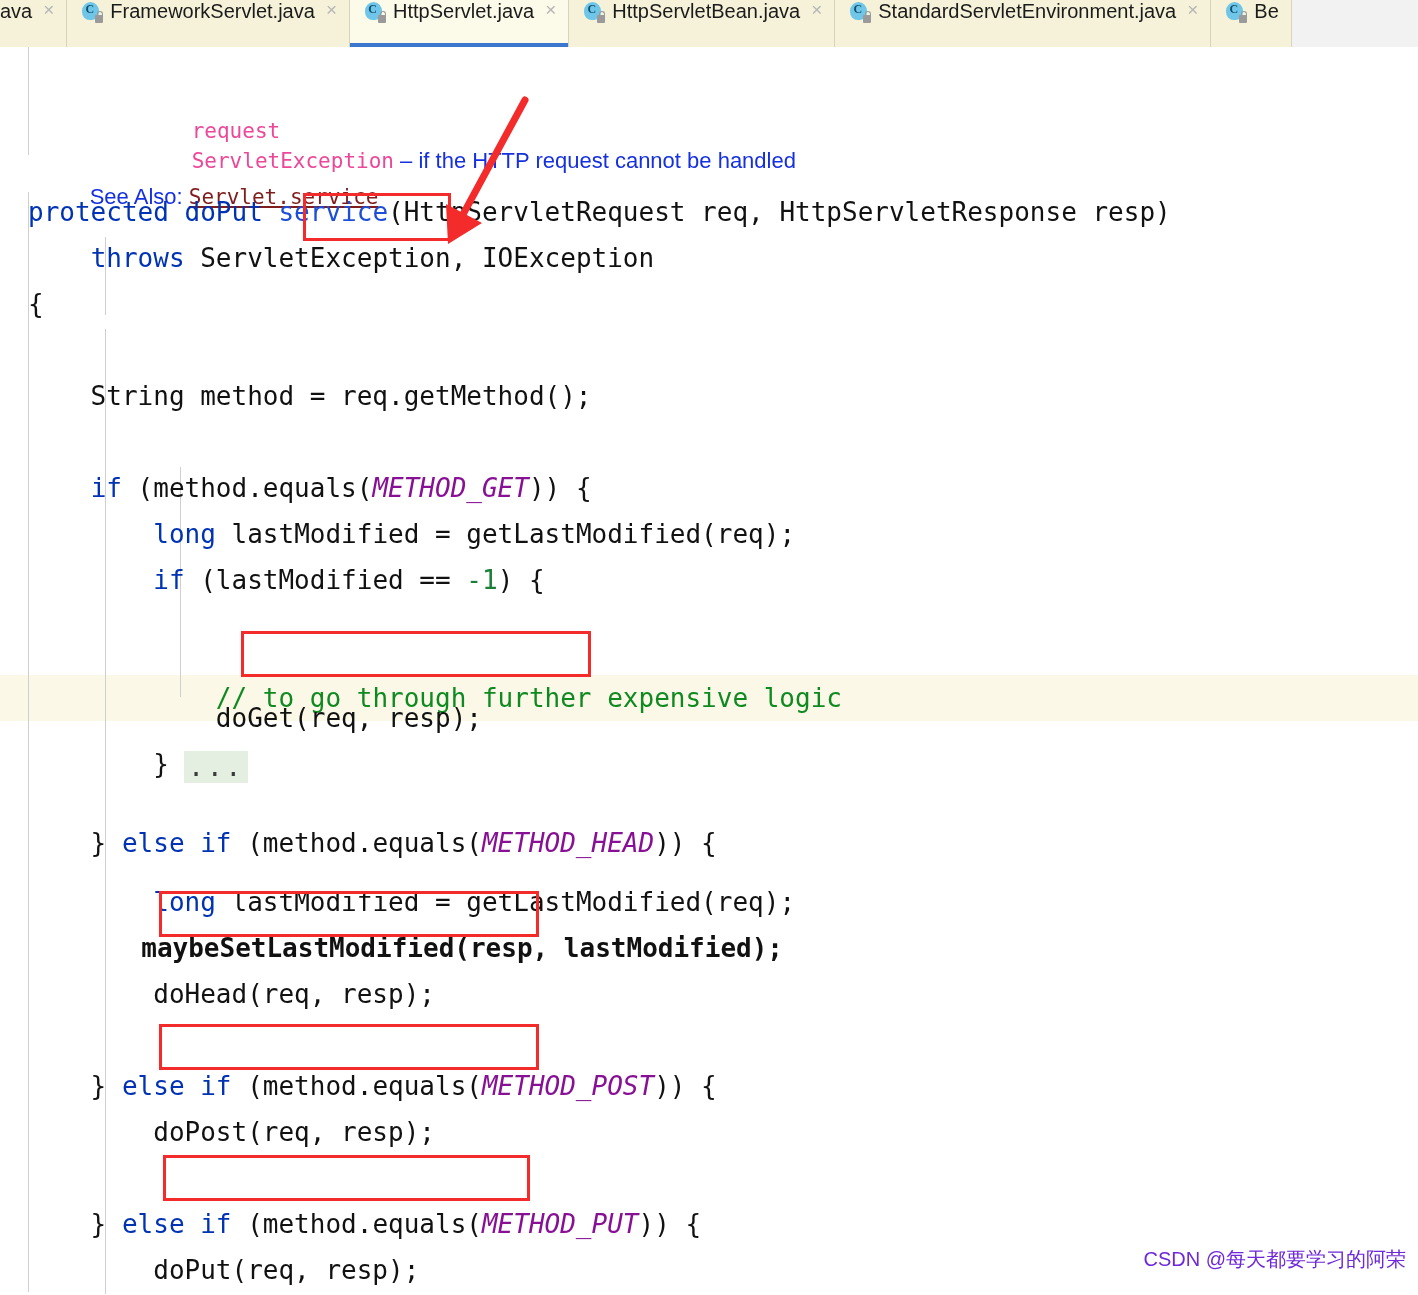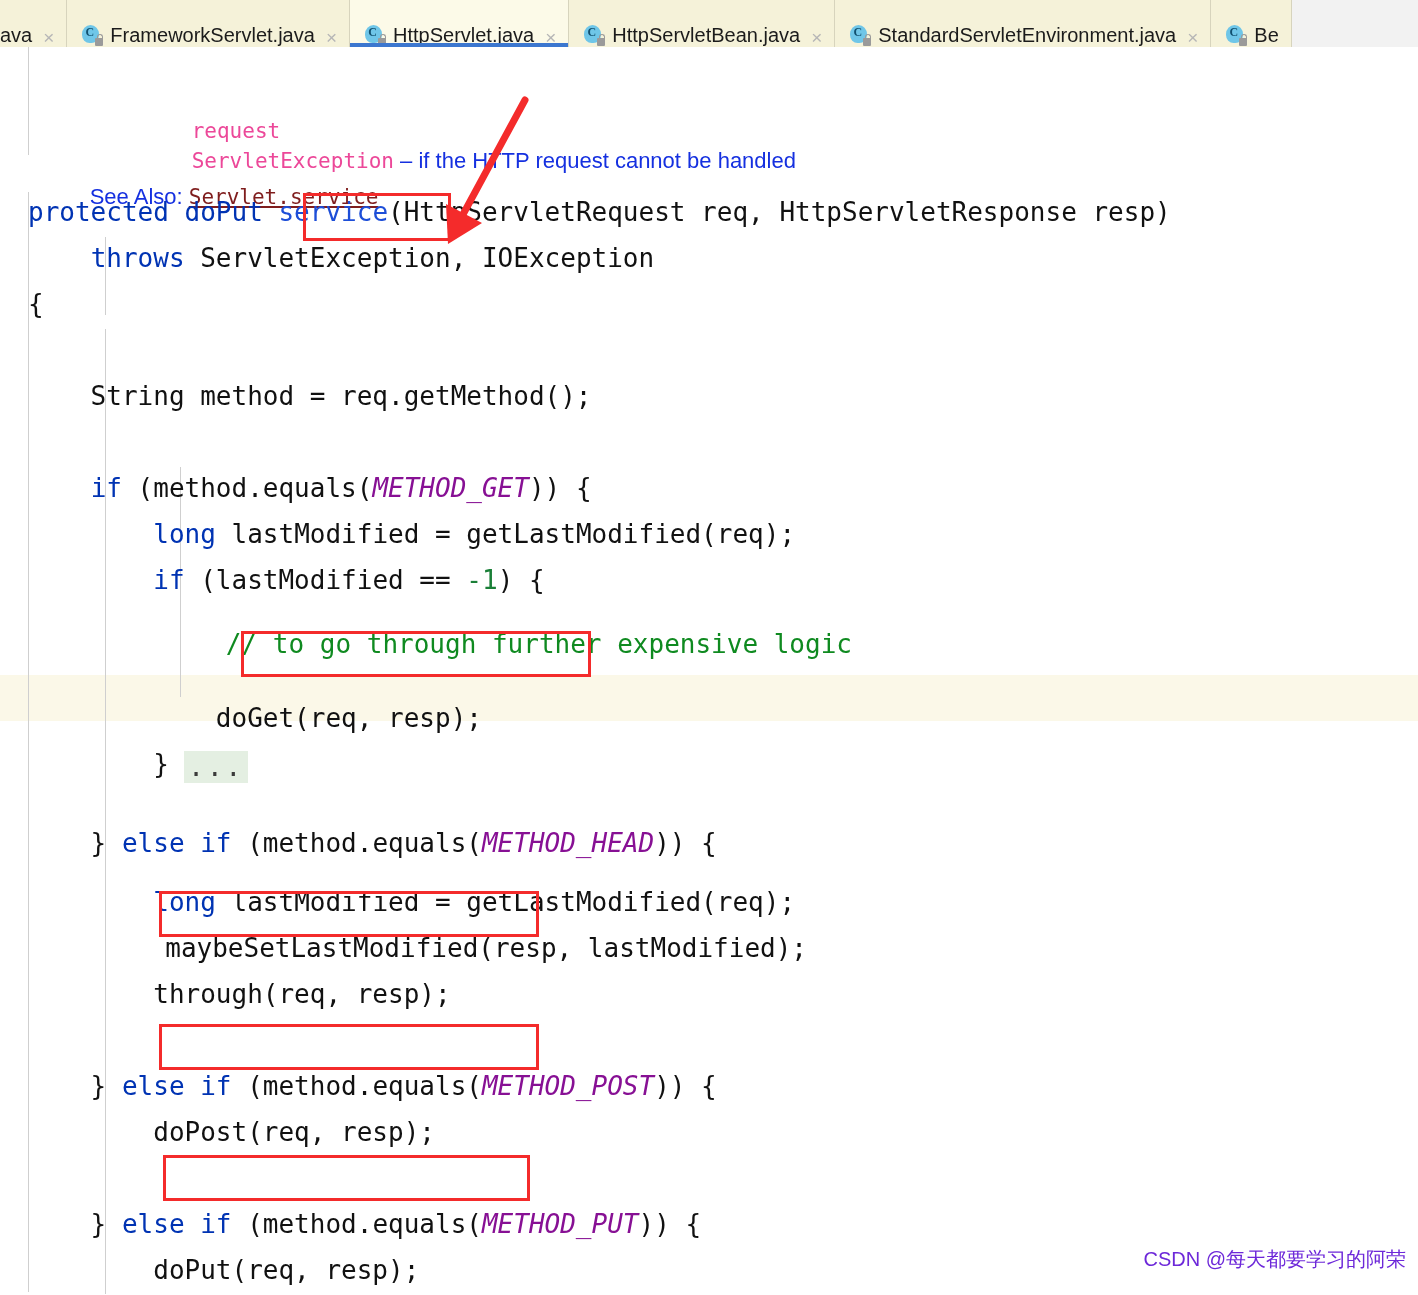--- a/index.html
+++ b/index.html
@@ -13,21 +13,21 @@
 
   
   #tabbar{
     position:absolute;left:0;top:0;width:1418px;height:47px;
     background:#f2f2f2;
     display:flex;align-items:stretch;
     overflow:hidden;
     box-sizing:border-box;
   }
   .tab{
-    display:flex;align-items:flex-end;
+    display:flex;align-items:flex-start;
     padding:0 12px 0 14px;
     background:#f5f2d9;
     border-right:1px solid #d7d4bd;
     position:relative;
     box-sizing:border-box;
     flex:0 0 auto;
     height:47px;
     white-space:nowrap;
   }
   .tab.first{padding-left:0;}
@@ -226,29 +226,29 @@
         <div class="cl" style="top: 142px; left: 28px;"><span class="kw">protected </span><span class="kw">doPut </span><span class="meth">service</span><span class="plain">(HttpServletRequest req, HttpServletResponse resp)</span></div>
         <div class="cl" style="top: 188px; left: 28px;"><span class="plain">    </span><span class="kw">throws </span><span class="plain">ServletException, IOException</span></div>
         <div class="cl" style="top: 234px; left: 28px;"><span class="plain">{</span></div>
         <div class="cl" style="top: 280px; left: 28px;"><span class="plain"></span></div>
         <div class="cl" style="top: 326px; left: 28px;"><span class="plain">    String method = req.getMethod();</span></div>
         <div class="cl" style="top: 372px; left: 28px;"><span class="plain"></span></div>
         <div class="cl" style="top: 418px; left: 28px;"><span class="plain">    </span><span class="kw">if</span><span class="plain"> (method.equals(</span><span class="const">METHOD_GET</span><span class="plain">)) {</span></div>
         <div class="cl" style="top: 464px; left: 28px;"><span class="plain">        </span><span class="kw">long</span><span class="plain"> lastModified = getLastModified(req);</span></div>
         <div class="cl" style="top: 510px; left: 28px;"><span class="plain">        </span><span class="kw">if</span><span class="plain"> (lastModified == </span><span class="num">-1</span><span class="plain">) {</span></div>
         <div class="cl" style="top: 556px; left: 28px;"><span class="plain">            </span></div>
-        <div class="cl" style="top: 574px; left: 28px; margin-left: 10px;"><span class="plain">            </span><span class="cmt">// to go through further expensive logic</span></div>
+        <div class="cl" style="top: 628px; left: 28px;"><span class="plain">            </span><span class="cmt">// to go through further expensive logic</span></div>
         <div class="cl" style="top: 648px; left: 28px;"><span class="plain">            doGet(req, resp);</span></div>
         <div class="cl" style="top: 694px; left: 28px;"><span class="plain">        }</span></div>
         <div class="fold" style="top: 704px; left: 184.3px;">...</div>
         <div class="cl" style="top: 740px; left: 28px;"><span class="plain"></span></div>
         <div class="cl" style="top: 773px; left: 28px;"><span class="plain">    } </span><span class="kw">else if</span><span class="plain"> (method.equals(</span><span class="const">METHOD_HEAD</span><span class="plain">)) {</span></div>
         <div class="cl" style="top: 832px; left: 28px;"><span class="plain">        </span><span class="kw">long</span><span class="plain"> lastModified = getLastModified(req);</span></div>
-        <div class="cl" style="top: 878px; left: 40px;"><span class="plain">        maybeSetLastModified(resp, lastModified);</span></div>
-        <div class="cl" style="top: 924px; left: 28px;"><span class="plain">        through(req, resp);</span></div>
+        <div class="cl" style="top: 878px; left: 16px; font-weight: bold;"><span class="plain">        maybeSetLastModified(resp, lastModified);</span></div>
+        <div class="cl" style="top: 924px; left: 28px;"><span class="plain">        doHead(req, resp);</span></div>
         <div class="cl" style="top: 970px; left: 28px;"><span class="plain"></span></div>
         <div class="cl" style="top: 1016px; left: 28px;"><span class="plain">    } </span><span class="kw">else if</span><span class="plain"> (method.equals(</span><span class="const">METHOD_POST</span><span class="plain">)) {</span></div>
         <div class="cl" style="top: 1062px; left: 28px;"><span class="plain">        doPost(req, resp);</span></div>
         <div class="cl" style="top: 1108px; left: 28px;"><span class="plain"></span></div>
         <div class="cl" style="top: 1154px; left: 28px;"><span class="plain">    } </span><span class="kw">else if</span><span class="plain"> (method.equals(</span><span class="const">METHOD_PUT</span><span class="plain">)) {</span></div>
         <div class="cl" style="top: 1200px; left: 28px;"><span class="plain">        doPut(req, resp);</span></div>
         <div class="cl" style="top: 1246px; left: 28px;"><span class="plain"></span></div>
       </div>
 
     <div class="redbox" style="left:303px;top:146px;width:148px;height:48px;"></div>

